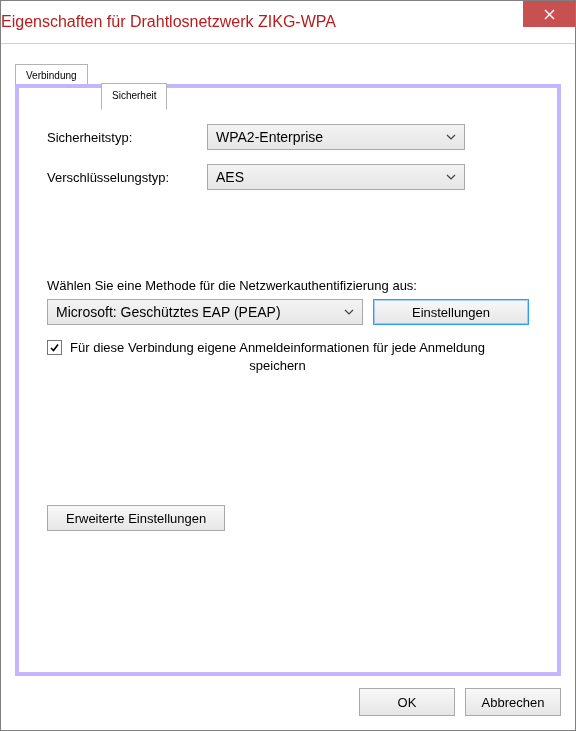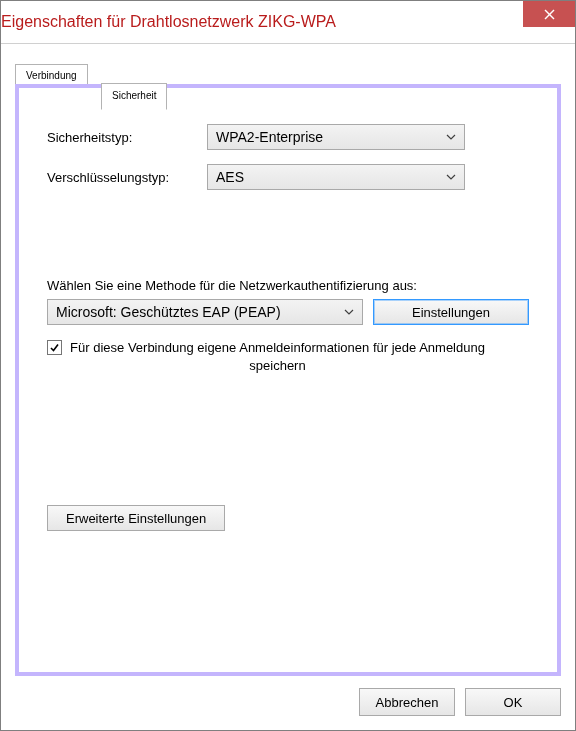--- a/index.html
+++ b/index.html
@@ -286,20 +286,20 @@
     <div class="advanced-row">
       <div class="btn">
         <span>Erweiterte Einstellungen</span>
       </div>
     </div>
 
   </div>
 
   <div class="bottom-buttons">
     <div class="btn">
+      <span>OK</span>
+    </div>
+    <div class="btn">
       <span>Abbrechen</span>
     </div>
-    <div class="btn">
-      <span>OK</span>
-    </div>
   </div>
 
 </div>
 
 </body></html>

